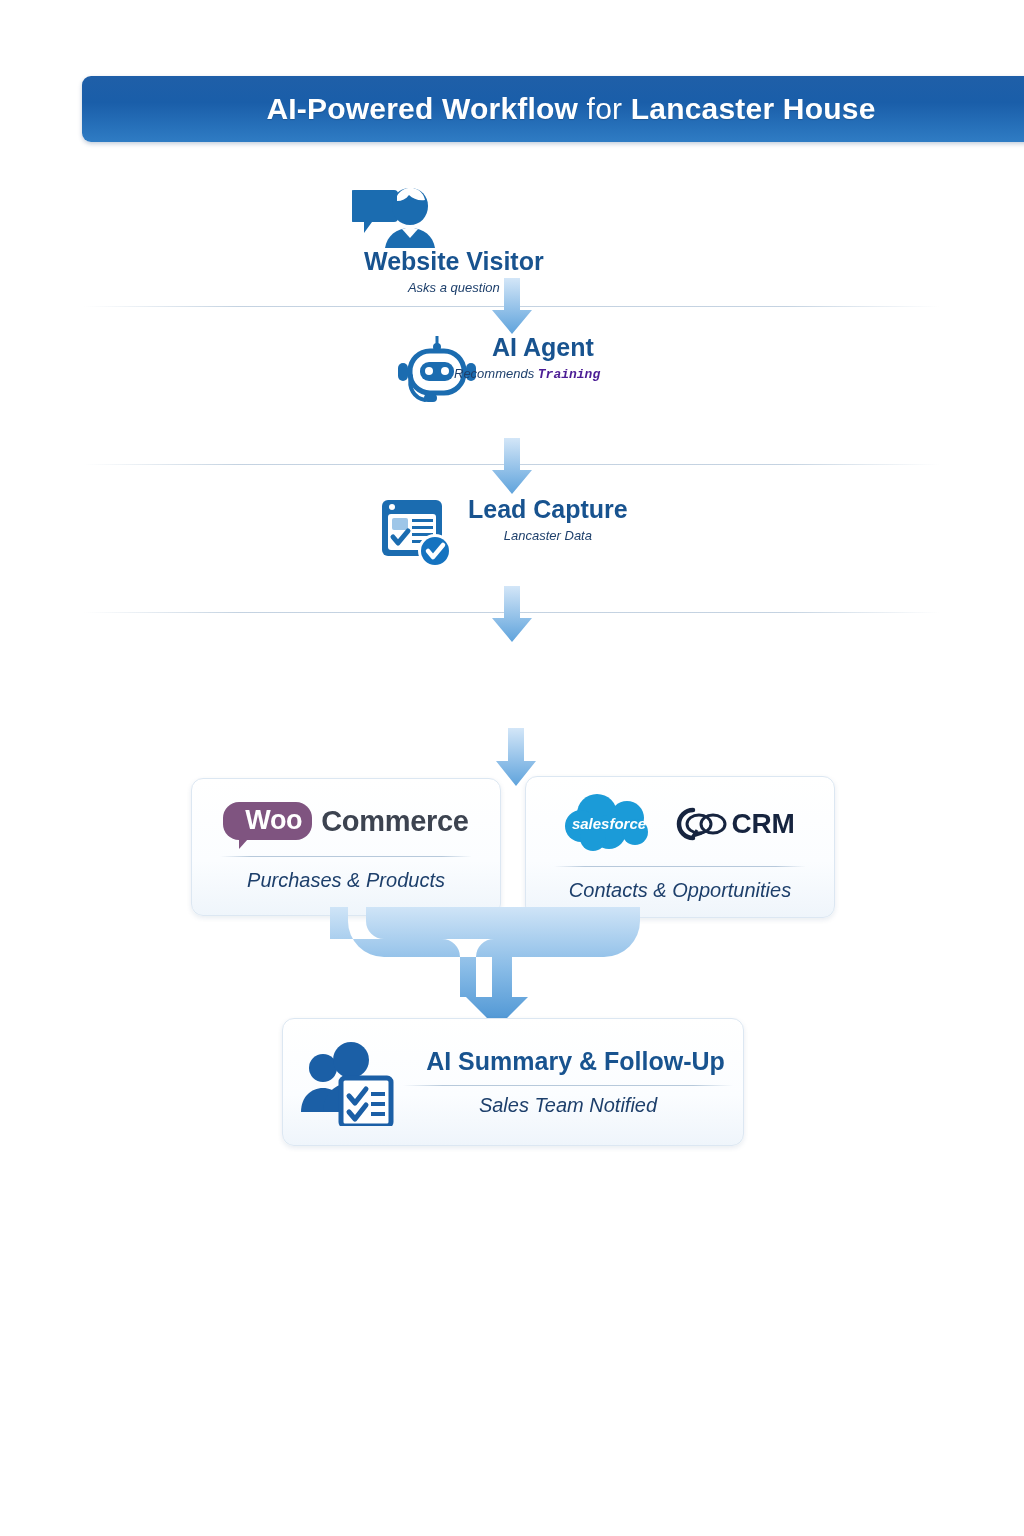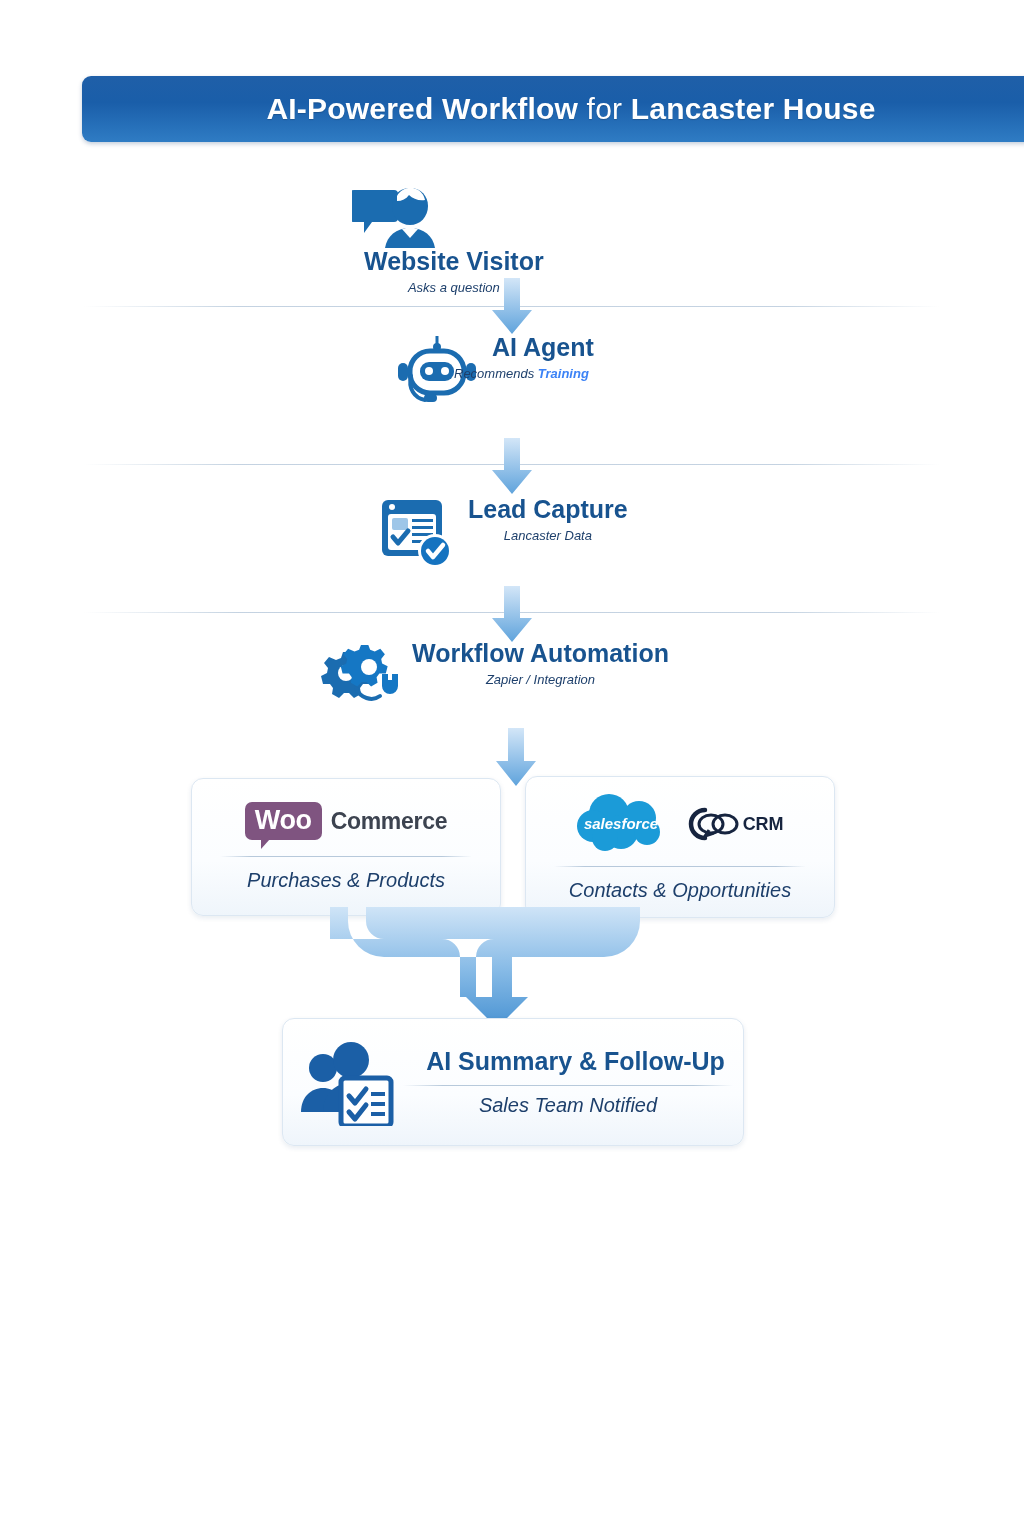--- a/index.html
+++ b/index.html
@@ -79,22 +79,23 @@
     white-space: nowrap;
   }
   .step-sub {
     font-size: 13px;
     font-style: italic;
     color: #1d3f6b;
     white-space: nowrap;
     margin-top: 6px;
   }
   .step-sub .accent {
-    color: #3b82f6;
-    font-weight: bold;
+    color: #4c1d95;
+    font-weight: bold;
+    font-family: Liberation Mono, monospace;
   }
   .sub-center { align-self: center; }
 
   
   .arrow-down {
     position: absolute;
     width: 44px;
     height: 56px;
   }
 
@@ -123,22 +124,22 @@
 
   
   .woo-logo {
     display: flex;
     align-items: center;
     justify-content: center;
   }
   .woo-badge {
     position: relative;
     background: #7f5480;
-    border-radius: 7px;
-    padding: 5px 10px 6px 10px;
+    border-radius: 16px;
+    padding: 5px 10px 6px 22px;
     margin-right: 9px;
   }
   .woo-badge span {
     color: #ffffff;
     font-size: 27px;
     font-weight: bold;
     letter-spacing: -0.4px;
     line-height: 1;
     display: block;
   }
@@ -146,34 +147,34 @@
     content: "";
     position: absolute;
     left: 16px;
     bottom: -9px;
     width: 0; height: 0;
     border-left: 9px solid #7f5480;
     border-right: 7px solid transparent;
     border-bottom: 10px solid transparent;
   }
   .woo-word {
-    font-size: 23px;
+    font-size: 29px;
     font-weight: bold;
     color: #3c4350;
     letter-spacing: -0.3px;
   }
 
   
   .sf-logo {
     display: flex;
     align-items: center;
     justify-content: center;
   }
   .crm-word {
-    font-size: 18px;
+    font-size: 28px;
     font-weight: bold;
     color: #16243f;
     letter-spacing: -0.2px;
     margin-left: 2px;
   }
 
   
   .final-inner {
     display: flex;
     align-items: center;
@@ -293,40 +294,20 @@
     </div>
   </div>
 
   <div class="rule" style="top:612px;"></div>
   <div class="arrow-down" style="left:490px; top:586px;">
     <svg width="44" height="56" viewBox="0 0 44 56">
       <path d="M14 0 h16 v32 h12 l-20 24 l-20 -24 h12 z" fill="url(#arrGrad)"></path>
     </svg>
   </div>
 
-  <div class="step" style="left:312px; top:640px;">
-    <div class="icon-wrap">
-      <svg width="88" height="70" viewBox="0 0 88 70">
-        <g fill="#1b6cb0">
-          <path d="M24 20 l5 -2 l2 -6 l8 0 l2 6 l5 2 l6 -3 l5 6 l-4 5 l1 5 l6 3 l-2 8 l-7 0 l-3 4 l1 6 l-7 4 l-5 -5 l-5 0 l-5 5 l-7 -4 l1 -6 l-3 -4 l-7 0 l-2 -8 l6 -3 l1 -5 l-4 -5 l5 -6 z"></path>
-          <circle cx="34" cy="33" r="8" fill="#ffffff"></circle>
-        </g>
-        <g fill="#1577c4">
-          <path d="M56 6 l5 -2 l2 -5 l8 0 l2 5 l5 2 l6 -3 l5 6 l-4 5 l1 5 l6 3 l-2 8 l-7 0 l-3 4 l1 6 l-7 4 l-5 -5 l-5 0 l-5 5 l-7 -4 l1 -6 l-3 -4 l-7 0 l-2 -8 l6 -3 l1 -5 l-4 -5 l5 -6 z" transform="translate(-9,6) scale(0.92)"></path>
-          <circle cx="57" cy="27" r="8" fill="#ffffff"></circle>
-        </g>
-        <path d="M44 48 c4 10 16 14 24 8" fill="none" stroke="#1b6cb0" stroke-width="4" stroke-linecap="round"></path>
-        <path d="M70 34 l6 0 l0 6 l4 0 l0 -6 l6 0 l0 12 a8 8 0 0 1 -16 0 z" fill="#1577c4"></path>
-      </svg>
-    </div>
-    <div class="text-wrap">
-      <div class="step-title">Workflow Automation</div>
-      <div class="step-sub sub-center">Zapier / Integration</div>
-    </div>
-  </div>
 
   <div class="arrow-down" style="left:494px; top:728px;">
     <svg width="44" height="58" viewBox="0 0 44 58">
       <path d="M14 0 h16 v33 h12 l-20 25 l-20 -25 h12 z" fill="url(#arrGrad)"></path>
     </svg>
   </div>
 
   <div class="card" style="left:191px; top:778px; width:308px; height:136px;">
     <div class="woo-logo">
       <div class="woo-badge">

